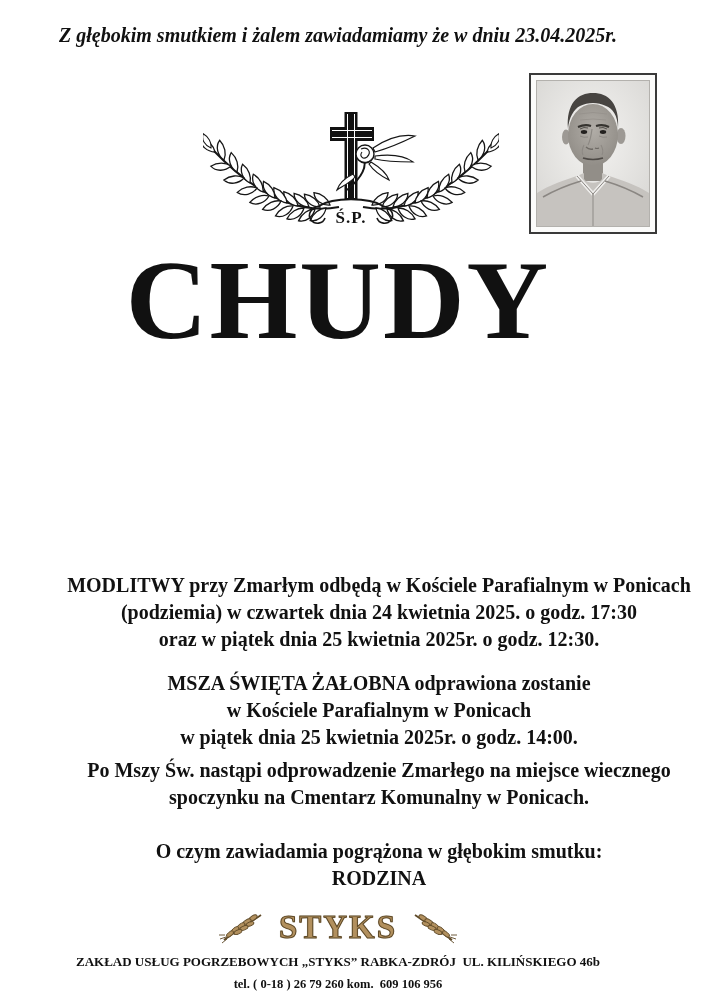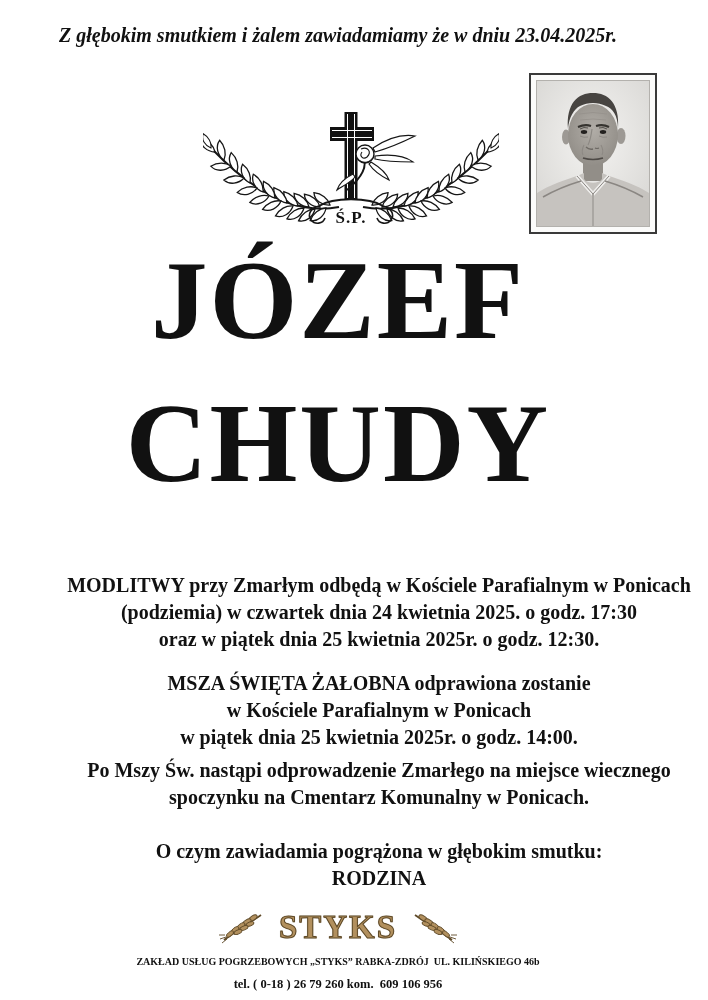--- a/index.html
+++ b/index.html
@@ -24,21 +24,21 @@
   .relation{top:512px;font-size:20px;font-weight:bold;line-height:26px;}
   
   .para{font-size:20px;font-weight:bold;line-height:27px;padding-left:41px;}
   .p1{top:572px;} .p2{top:670px;} .p3{top:757px;} .p4{top:838px;}
   
   .logo-row{top:902px;height:50px;display:flex;align-items:center;justify-content:center;gap:16px;}
   .logo-text{font-size:33px;font-weight:bold;letter-spacing:2px;color:#b2905e;
              -webkit-text-stroke:1px #5f4a28;text-shadow:0 0 1px #5f4a28;}
   
   .footer{top:950px;line-height:23px;font-weight:bold;}
-  .footer-l1{font-size:10px;}
+  .footer-l1{font-size:13px;}
   .footer-l2{font-size:12.5px;font-family:Liberation Serif, serif;}
 </style>
 </head>
 <body>
 
 <div class="page">
 
   <div class="abs center intro">
     <div class="line">Z głębokim smutkiem i żalem zawiadamiamy że w dniu 23.04.2025r.</div>
   </div>
@@ -156,21 +156,20 @@
         <path d="M47,64 q-3,6 -1,10" fill="none" stroke="#8d8984" stroke-width="1.1"></path>
         <path d="M64,64 q3,6 1,10" fill="none" stroke="#8d8984" stroke-width="1.1"></path>
 
         <path d="M46,77 q10,3 20,0" fill="none" stroke="#4e4a46" stroke-width="1.6"></path>
         <path d="M50,84 q6,3 12,0" fill="none" stroke="#928e89" stroke-width="1"></path>
       </svg>
     </div>
   </div>
 
   <div class="abs center name">
-    <div class="line">JÓZEF</div>
     <div class="line">CHUDY</div>
   </div>
 
 
   <div class="abs center para p1">
     <div class="line">MODLITWY przy Zmarłym odbędą w Kościele Parafialnym w Ponicach</div>
     <div class="line">(podziemia) w czwartek dnia 24 kwietnia 2025. o godz. 17:30</div>
     <div class="line">oraz w piątek dnia 25 kwietnia 2025r. o godz. 12:30.</div>
   </div>
 

